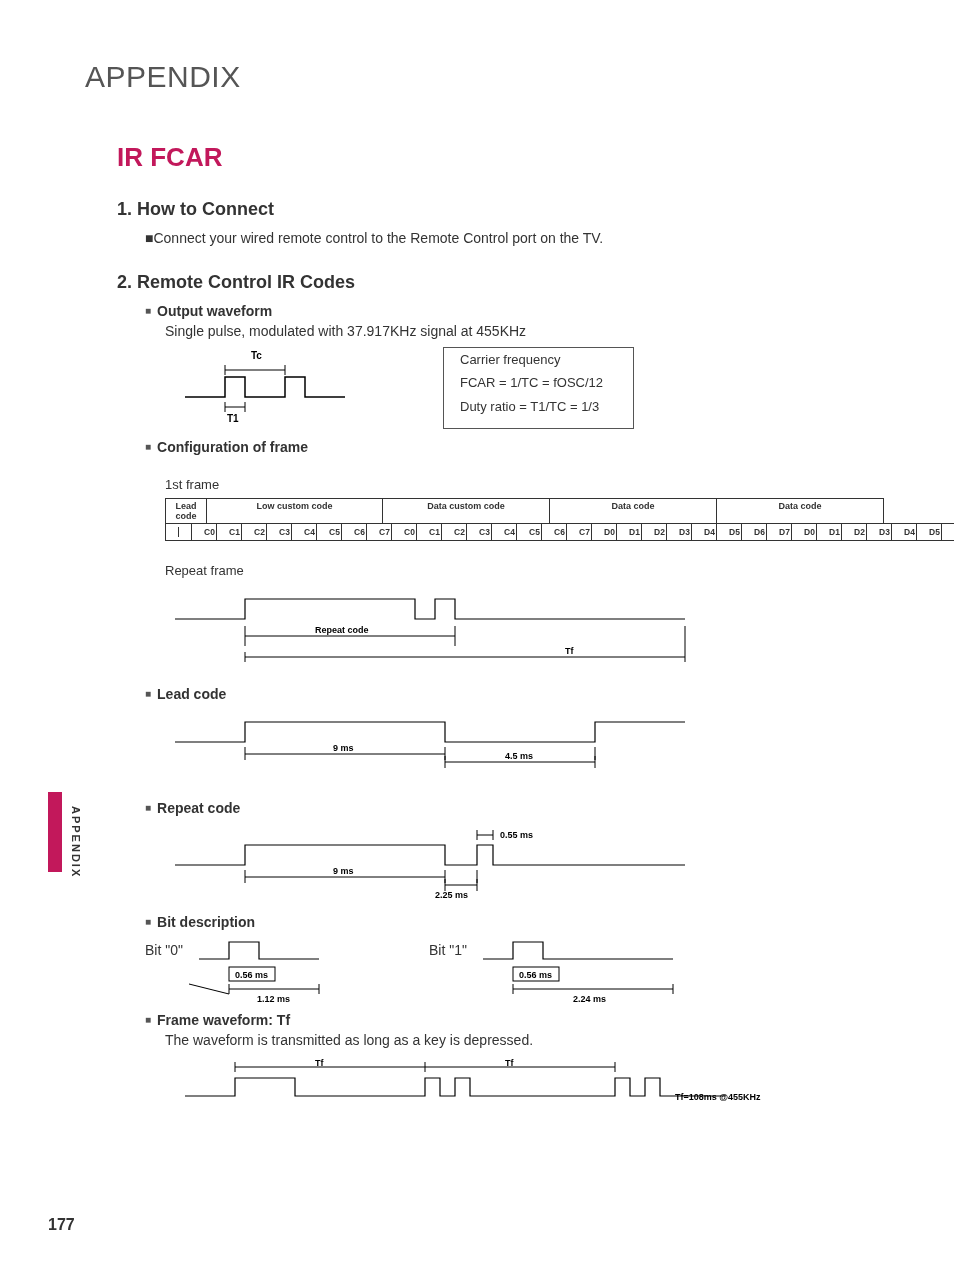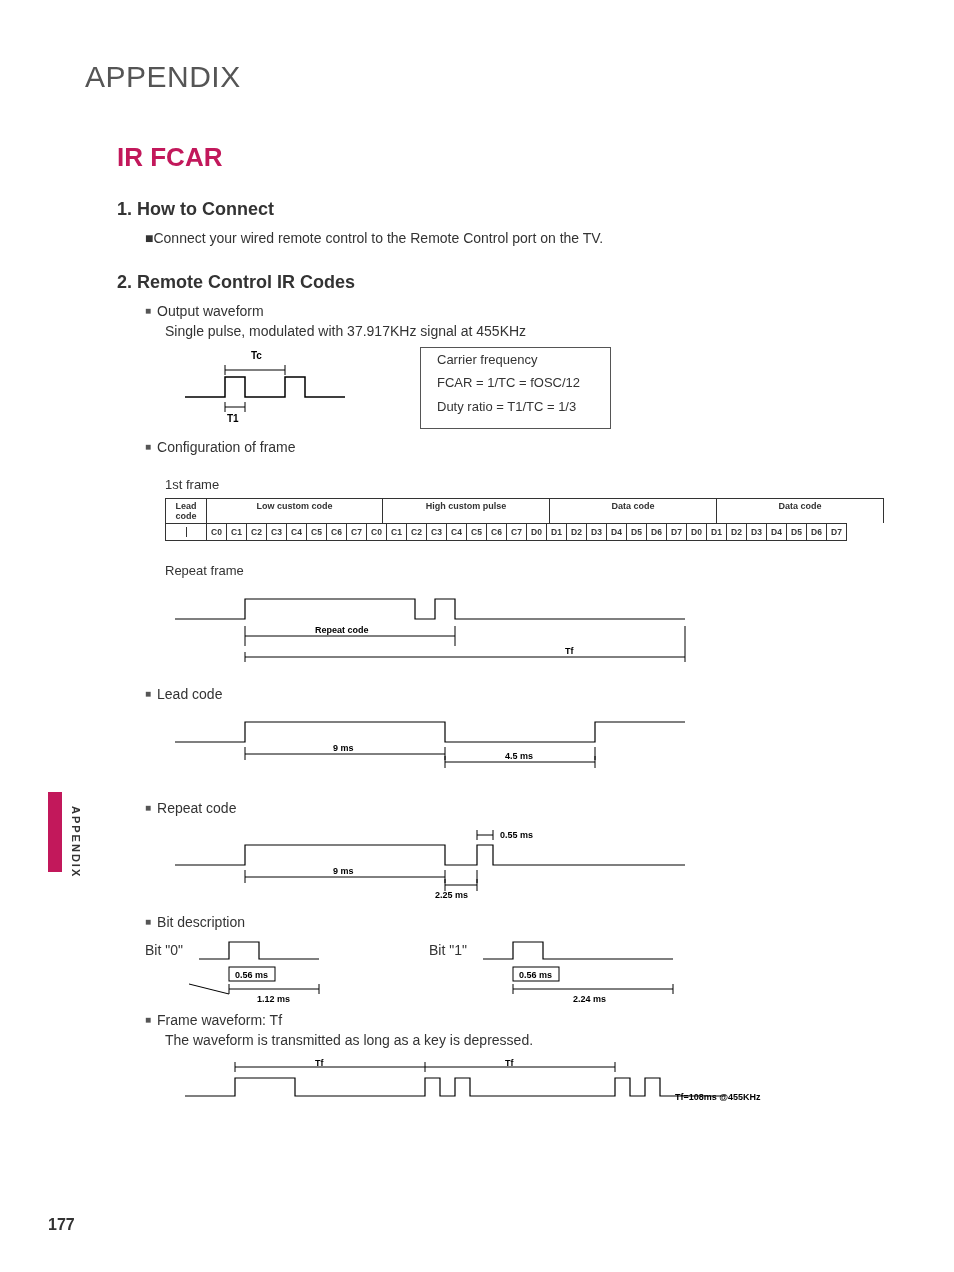--- a/index.html
+++ b/index.html
@@ -47,35 +47,35 @@
     margin-left: 60px;
   }
   .bullet-row .sq {
     font-size: 10px;
     color: #555;
     margin-right: 6px;
     position: relative;
     top: -2px;
   }
   .bullet-label {
-    font-weight: normal;
+    font-weight: bold;
     font-size: 14px;
   }
   .indent-text {
     font-size: 14px;
     margin-left: 80px;
     margin-top: 4px;
     margin-bottom: 8px;
   }
   
   .wave-row {
     display: flex;
     align-items: flex-start;
     margin-left: 80px;
-    gap: 35px;
+    gap: 58px;
   }
   .wave-svg { display:block; }
   .carrier-box {
     border: 1px solid #555;
     padding: 0 30px 10px 16px;
     font-size: 13px;
     line-height: 1.8;
   }
   
   .frame-label {
@@ -91,21 +91,21 @@
   .frame-headers {
     display: flex;
     font-size: 9px;
     font-weight: bold;
     text-align: center;
   }
   .frame-cells {
     display: flex;
   }
   .fh { border-left:1px solid #333; border-top:1px solid #333; border-right:1px solid #333; padding:2px 0; box-sizing:border-box; margin-right:-1px;}
-  .fc { border:1px solid #333; box-sizing:border-box; font-size:8.5px; font-weight:bold; text-align:center; padding:3px 4px; margin-right:-1px; width:21px;}
+  .fc { border:1px solid #333; box-sizing:border-box; font-size:8.5px; font-weight:bold; text-align:center; padding:3px 12px; margin-right:-1px; width:21px;}
   .fc-lead { width:42px; display:flex; }
   .fc-lead div { border-right:1px solid #333; flex:1; }
   .fc-lead div:last-child{border-right:none;}
   
   .side-tab {
     position: absolute;
     left: 48px;
     top: 792px;
     width: 14px;
     height: 80px;
@@ -176,21 +176,21 @@
   <div class="bullet-row" style="margin-top:10px;">
     <span class="sq">■</span>
     <span class="bullet-label">Configuration of frame</span>
   </div>
   <div class="frame-label">1st frame</div>
 
   <div class="frame-wrap">
     <div class="frame-headers">
       <div class="fh" style="width:42px;">Lead code</div>
       <div class="fh" style="width:177px;">Low custom code</div>
-      <div class="fh" style="width:168px;">High custom pulse</div>
+      <div class="fh" style="width:168px;">Data custom code</div>
       <div class="fh" style="width:168px;">Data code</div>
       <div class="fh" style="width:168px;">Data code</div>
     </div>
     <div class="frame-cells" id="frame-cells">
         <div class="fc fc-lead">
           <div></div>
           <div></div>
         </div>
         <div class="fc">C0</div>
         <div class="fc">C1</div>

